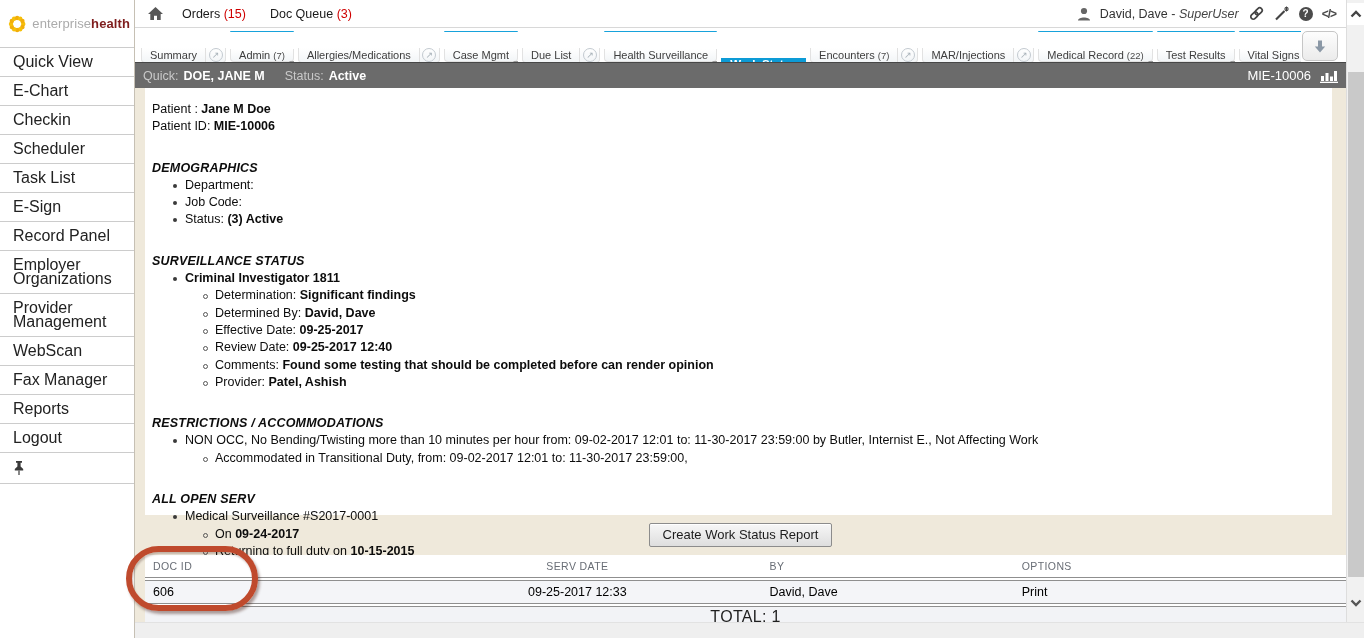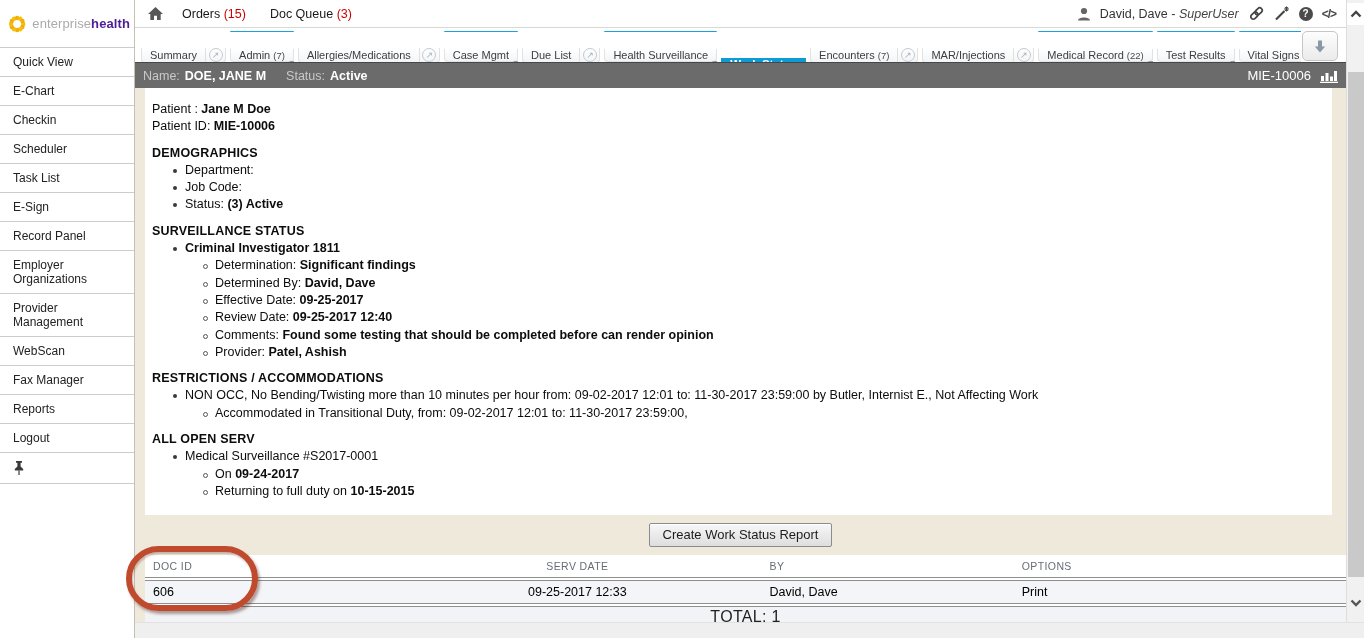--- a/index.html
+++ b/index.html
@@ -4,22 +4,22 @@
 <style>
   * { box-sizing: border-box; margin: 0; padding: 0; }
   html,body { width: 1364px; height: 638px; }
   body { font-family: "Liberation Sans", sans-serif; background: #fff; }
   .app { position: relative; width: 1364px; height: 638px; background: #efe9db; overflow: hidden; }
 
   
   .sidebar { position: absolute; left: 0; top: 0; width: 135px; height: 638px; background: #fff; border-right: 1px solid #c6c0b4; z-index: 6; }
   .logo { height: 47px; display: flex; align-items: center; gap: 5px; padding: 0 4px 0 7px; }
   .brand { font-size: 13px; color: #ababab; white-space: nowrap; letter-spacing: .1px; }
-  .brand b { color: #4c1d95; }
-  .side-item { border-top: 1px solid #cccccc; padding: 7px 6px 7px 13px; font-size: 12px; color: #222; line-height: 14px; cursor: pointer; }
+  .brand b { color: #7f1d1d; }
+  .side-item { border-top: 1px solid #cccccc; padding: 7px 6px 7px 13px; font-size: 16px; color: #222; line-height: 14px; cursor: pointer; }
   .pin-row { border-bottom: 1px solid #cccccc; display: flex; align-items: center; min-height: 28px; }
 
   
   .topbar { position: absolute; left: 135px; top: 0; width: 1211px; height: 28px; background: #fff; border-bottom: 1px solid #d8d8d8; display: flex; align-items: center; z-index: 4; }
   .home-btn { margin: 0 18px 0 12px; display: flex; align-items: center; cursor: pointer; }
   .menu-item { font-size: 12.5px; color: #1a1a1a; margin-right: 24px; cursor: pointer; white-space: nowrap; }
   .menu-item .cnt { color: var(--count-red, #cf0000); }
   .user-area { margin-left: auto; display: flex; align-items: center; gap: 9px; padding-right: 10px; font-size: 12.5px; color: #333; }
   .user-name i { color: #444; }
   .tb-icon { display: flex; align-items: center; cursor: pointer; }
@@ -44,21 +44,21 @@
 
   
   .patientbar { position: absolute; left: 135px; top: 62px; width: 1211px; height: 26px; background: #6b6b6b; border-top: 1px solid #474747; display: flex; align-items: center; padding: 0 8px; z-index: 4; }
   .pb-label { color: #c9c9c9; font-size: 12.5px; margin-right: 5px; }
   .pb-value { color: #fff; font-size: 12.5px; font-weight: bold; margin-right: 20px; }
   .pb-right { margin-left: auto; display: flex; align-items: center; gap: 9px; }
   .pb-chart-id { color: #fff; font-size: 13px; }
 
   
   .content-panel { position: absolute; left: 145px; top: 88px; width: 1187px; height: 427px; background: #fff; padding: 13px 8px 0 7px; font-size: 12.5px; color: #0c0c0c; line-height: 17.3px; z-index: 2; }
-  .r-heading { font-weight: bold; margin-top: 9px; letter-spacing: .2px; }
+  .r-heading { font-weight: bold; margin-top: 24px; letter-spacing: .2px; font-style: italic; }
   .r-line { white-space: nowrap; }
   .b { font-weight: bold; }
   .r-item { position: relative; white-space: nowrap; }
   .r-item.l1 { padding-left: 33px; }
   .r-item.l2 { padding-left: 63px; }
   .bullet { position: absolute; top: 7px; width: 4px; height: 4px; border-radius: 50%; background: #3a3a3a; }
   .l1 .bullet { left: 21px; }
   .l2 .bullet { left: 51px; }
   .bullet.hollow { background: transparent; border: 1px solid #555; width: 5px; height: 5px; }
 
@@ -298,21 +298,21 @@
         </div>
       </div>
     <div class="tab-overflow">
       <svg width="14" height="15" viewBox="0 0 14 15">
         <path d="M5 1.5 h4 v6 h3.2 L7 13.5 1.8 7.5 H5 z" fill="#8b98a6"></path>
       </svg>
     </div>
   </div>
 
   <div class="patientbar">
-    <span class="pb-label">Name:</span>
+    <span class="pb-label">Quick:</span>
     <span class="pb-value">DOE, JANE M</span>
     <span class="pb-label">Status:</span>
     <span class="pb-value">Active</span>
     <span class="pb-right">
       <span class="pb-chart-id">MIE-10006</span>
       <svg width="18" height="15" viewBox="0 0 18 15">
         <rect x="1" y="8" width="3" height="5" fill="#fff"></rect>
           <rect x="5.5" y="5" width="3" height="8" fill="#fff"></rect>
         <rect x="10" y="8.5" width="3" height="4.5" fill="#fff"></rect>
           <rect x="14" y="3" width="3" height="10" fill="#fff"></rect>

